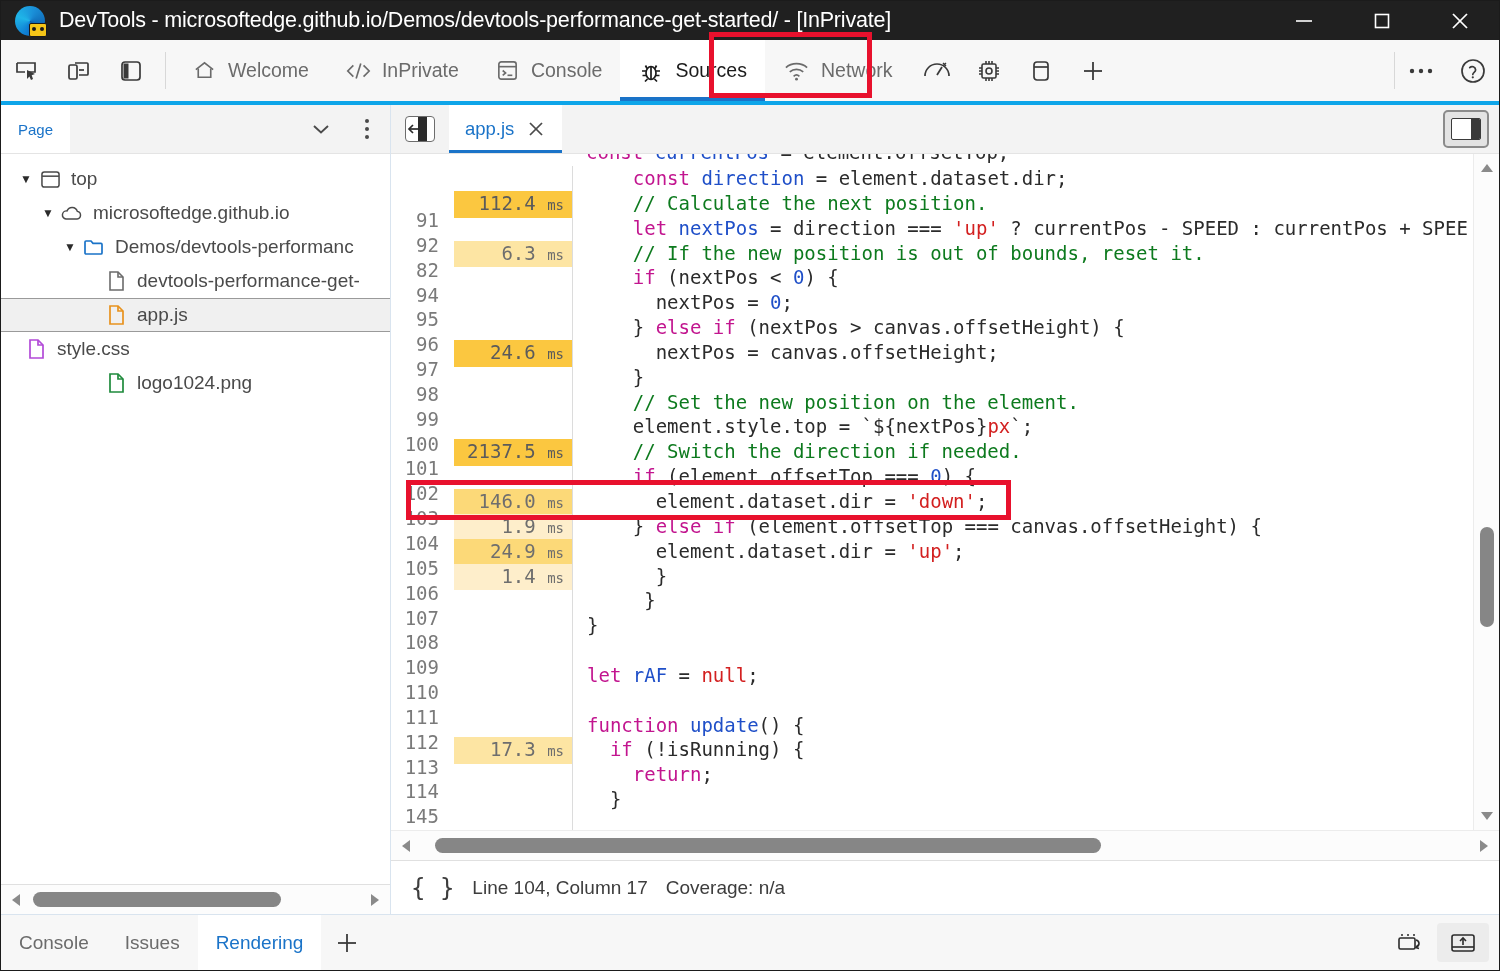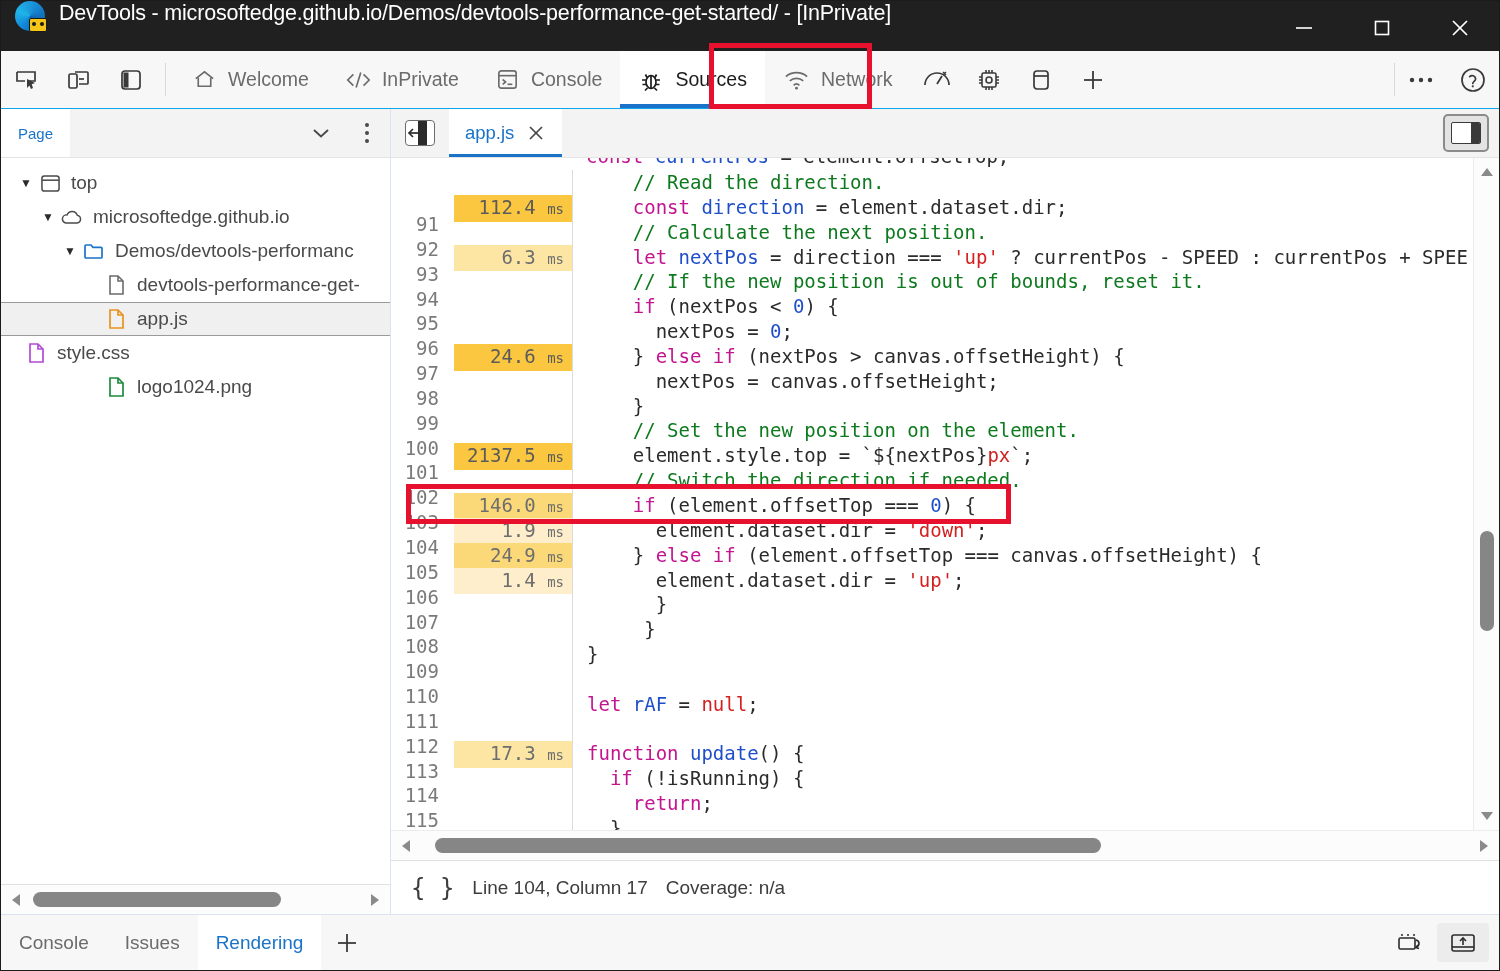--- a/index.html
+++ b/index.html
@@ -13,22 +13,22 @@
   #window {
     width: 1500px; height: 971px;
     display: flex; flex-direction: column;
     border: 1px solid #1b1b1b;
     background: #fff;
     position: relative;
   }
 
   
   #titlebar {
-    height: 50px; background: #202020; color: #ffffff;
-    display: flex; align-items: flex-start; flex: none;
+    height: 39px; background: #202020; color: #ffffff;
+    display: flex; align-items: center; flex: none;
   }
   #app-logo {
     width: 30px; height: 30px; margin-left: 14px; margin-right: 14px;
     position: relative; flex: none;
   }
   #app-logo .edge-swoosh {
     position:absolute; inset:0; border-radius:50%;
     background: conic-gradient(from 200deg, #0f7fd4 0deg, #1fb5e8 90deg, #1a8fd8 180deg, #0b5aa8 300deg, #0f7fd4 360deg);
   }
   #app-logo .devtools-badge {
@@ -50,21 +50,21 @@
   }
   .caption-btns { display:flex; flex:none; height:53px; }
   .caption-btn {
     width: 78px; height: 53px; display:flex; align-items:center; justify-content:center;
     color:#ffffff;
   }
   .caption-btn svg { display:block; }
 
   
   #maintabs {
-    height: 58px; background:#f7f7f7; border-bottom:1px solid #0ea5e9;
+    height: 65px; background:#f7f7f7; border-bottom:4px solid #0ea5e9;
     display:flex; align-items:stretch; flex:none; position:relative;
   }
   .tb-icon-btn {
     width: 52px; display:flex; align-items:center; justify-content:center;
     color:#333; flex:none;
   }
   .tb-sep { width:1px; background:#d8d8d8; margin:12px 8px; flex:none; }
   .mtab {
     display:flex; align-items:center; gap:11px; padding: 0 18px;
     font-size: 19.5px; color:#6b6b6b; white-space:nowrap; flex:none;
@@ -528,21 +528,21 @@
           </span>
         </div>
       </div>
 
       <div id="codewrap">
         <div id="code-scroll" style="padding-top: 12px;">
           <div class="gutter">
             <div class="ln-col">
                 <div class="codeline">91</div>
                 <div class="codeline">92</div>
-                <div class="codeline">93</div>
+                <div class="codeline">82</div>
                 <div class="codeline">94</div>
                 <div class="codeline">95</div>
                 <div class="codeline">96</div>
                 <div class="codeline">97</div>
                 <div class="codeline">98</div>
                 <div class="codeline">99</div>
                 <div class="codeline">100</div>
                 <div class="codeline">101</div>
                 <div class="codeline">102</div>
                 <div class="codeline">103</div>
@@ -550,21 +550,21 @@
                 <div class="codeline">105</div>
                 <div class="codeline">106</div>
                 <div class="codeline">107</div>
                 <div class="codeline">108</div>
                 <div class="codeline">109</div>
                 <div class="codeline">110</div>
                 <div class="codeline">111</div>
                 <div class="codeline">112</div>
                 <div class="codeline">113</div>
                 <div class="codeline">114</div>
-                <div class="codeline">115</div>
+                <div class="codeline">145</div>
                 <div class="codeline">116</div>
                 <div class="codeline">117</div>
               </div>
             <div class="perf-col">
                 <div class="codeline"></div>
                 <div class="codeline"><span class="perf-badge hot">112.4 <span class="unit">ms</span></span></div>
                 <div class="codeline"></div>
                 <div class="codeline"><span class="perf-badge mid">6.3 <span class="unit">ms</span></span></div>
                 <div class="codeline"></div>
                 <div class="codeline"></div>
@@ -585,21 +585,20 @@
                 <div class="codeline"></div>
                 <div class="codeline"></div>
                 <div class="codeline"></div>
                 <div class="codeline"><span class="perf-badge mid">17.3 <span class="unit">ms</span></span></div>
                 <div class="codeline"></div>
                 <div class="codeline"></div>
                 <div class="codeline"></div>
               </div>
           </div>
           <div class="code-col">
-              <div class="codeline">&nbsp;&nbsp;&nbsp;&nbsp;<span class="t-com">// Read the direction.</span></div>
               <div class="codeline">&nbsp;&nbsp;&nbsp;&nbsp;<span class="t-kw">const </span><span class="t-var">direction</span><span class="t-pln"> = element.dataset.dir;</span></div>
               <div class="codeline">&nbsp;&nbsp;&nbsp;&nbsp;<span class="t-com">// Calculate the next position.</span></div>
               <div class="codeline">&nbsp;&nbsp;&nbsp;&nbsp;<span class="t-kw">let </span><span class="t-var">nextPos</span><span class="t-pln"> = direction === </span><span class="t-str">'up'</span><span class="t-pln"> ? currentPos - SPEED : currentPos + SPEE</span></div>
               <div class="codeline">&nbsp;&nbsp;&nbsp;&nbsp;<span class="t-com">// If the new position is out of bounds, reset it.</span></div>
               <div class="codeline">&nbsp;&nbsp;&nbsp;&nbsp;<span class="t-kw">if</span><span class="t-pln"> (nextPos &lt; </span><span class="t-num">0</span><span class="t-pln">) {</span></div>
               <div class="codeline">&nbsp;&nbsp;&nbsp;&nbsp;<span class="t-pln">  nextPos = </span><span class="t-num">0</span><span class="t-pln">;</span></div>
               <div class="codeline">&nbsp;&nbsp;&nbsp;&nbsp;<span class="t-pln">} </span><span class="t-kw">else if</span><span class="t-pln"> (nextPos &gt; canvas.offsetHeight) {</span></div>
               <div class="codeline">&nbsp;&nbsp;&nbsp;&nbsp;<span class="t-pln">  nextPos = canvas.offsetHeight;</span></div>
               <div class="codeline">&nbsp;&nbsp;&nbsp;&nbsp;<span class="t-pln">}</span></div>
               <div class="codeline">&nbsp;&nbsp;&nbsp;&nbsp;<span class="t-com">// Set the new position on the element.</span></div>

